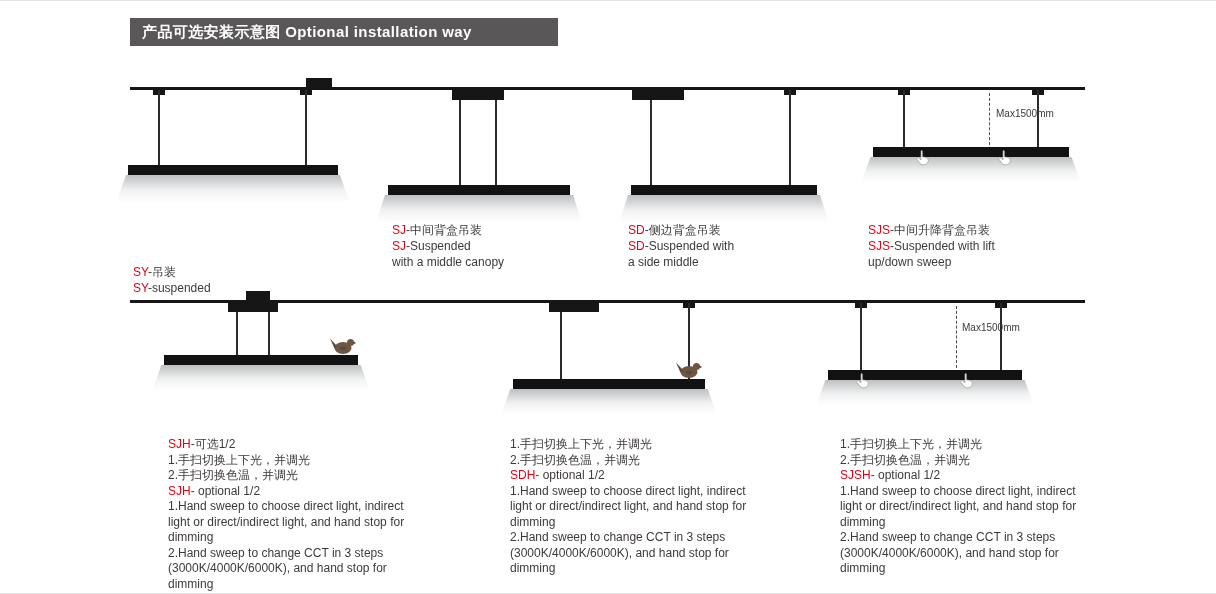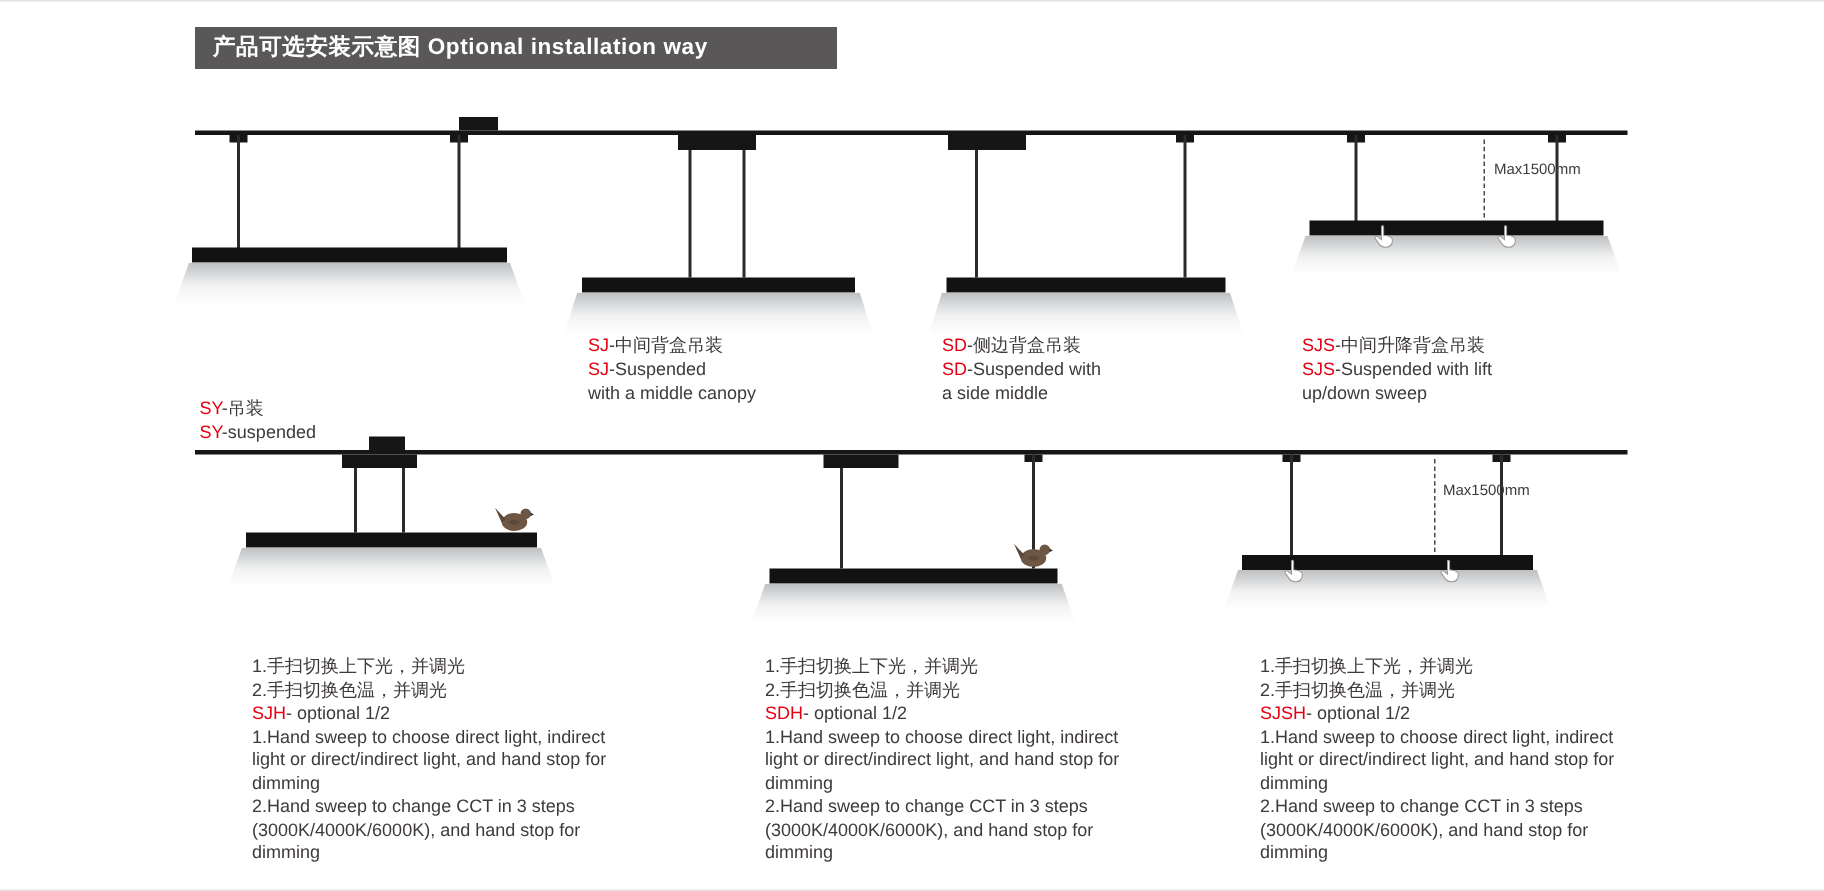--- a/index.html
+++ b/index.html
@@ -163,20 +163,21 @@
       </span>
       <span class="abs icon" style="left:960px;top:372px;">
         <svg width="13" height="16" viewBox="0 0 13 16">
             <path d="M5,1.1 C5,0.3 6.4,0.3 6.4,1.1 L6.4,6.8 L7.6,7 C10.6,7.4 12.4,8.4 12.3,10.4 C12.2,12.6 11,14.8 7.6,14.8 C5.3,14.8 4.3,14.2 3.3,12.6 L0.9,9.1 C0.2,8 1.5,7 2.4,7.8 L5,9.8 Z" fill="#ffffff" stroke="#9a9a9a" stroke-width="0.7"></path>
           </svg>
       </span>
     </div>
   </div>
 
   <div class="abs desc-block" style="left:168px;top:436px;">
+    <div><span class="red">SJH</span><span>-可选1/2</span></div>
     <div>1.手扫切换上下光，并调光</div>
     <div>2.手扫切换色温，并调光</div>
     <div><span class="red">SJH</span><span>- optional 1/2</span></div>
     <div>1.Hand sweep to choose direct light, indirect light or direct/indirect light, and hand stop for dimming</div>
     <div>2.Hand sweep to change CCT in 3 steps (3000K/4000K/6000K), and hand stop for dimming</div>
   </div>
 
   <div class="abs desc-block" style="left:510px;top:436px;">
     <div>1.手扫切换上下光，并调光</div>
     <div>2.手扫切换色温，并调光</div>

